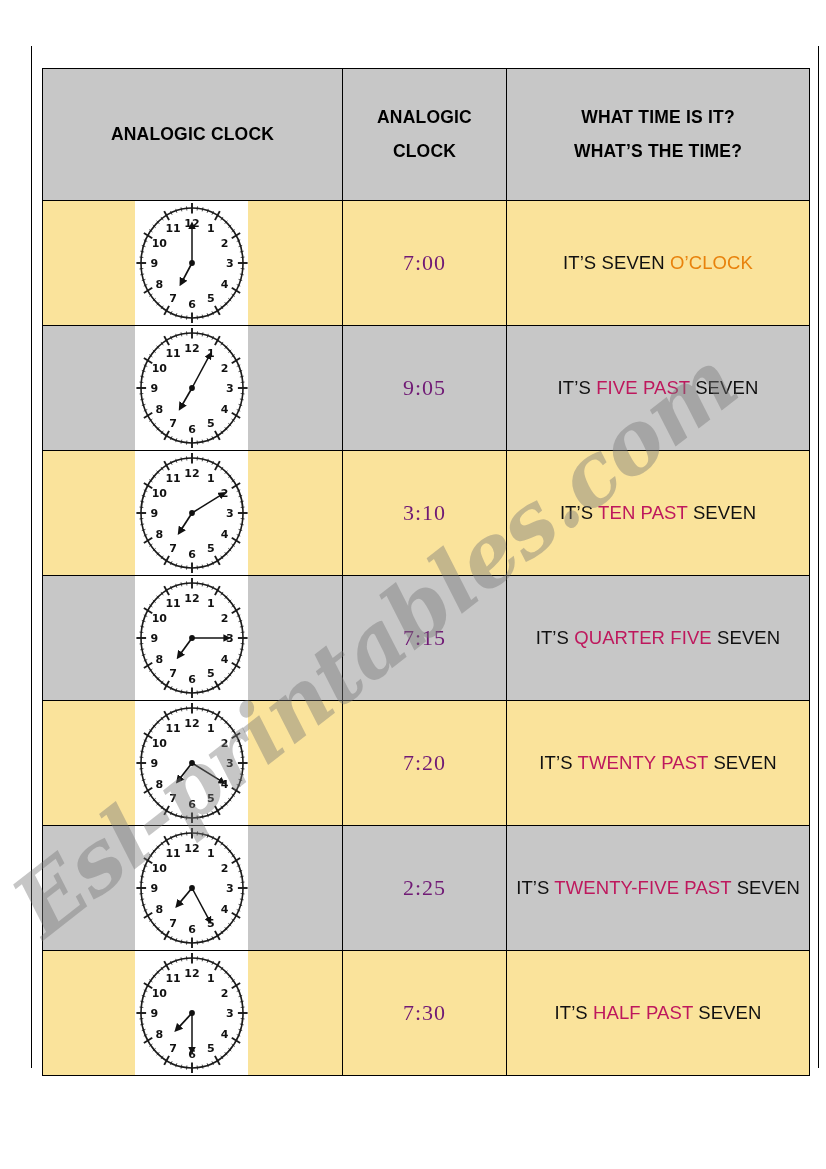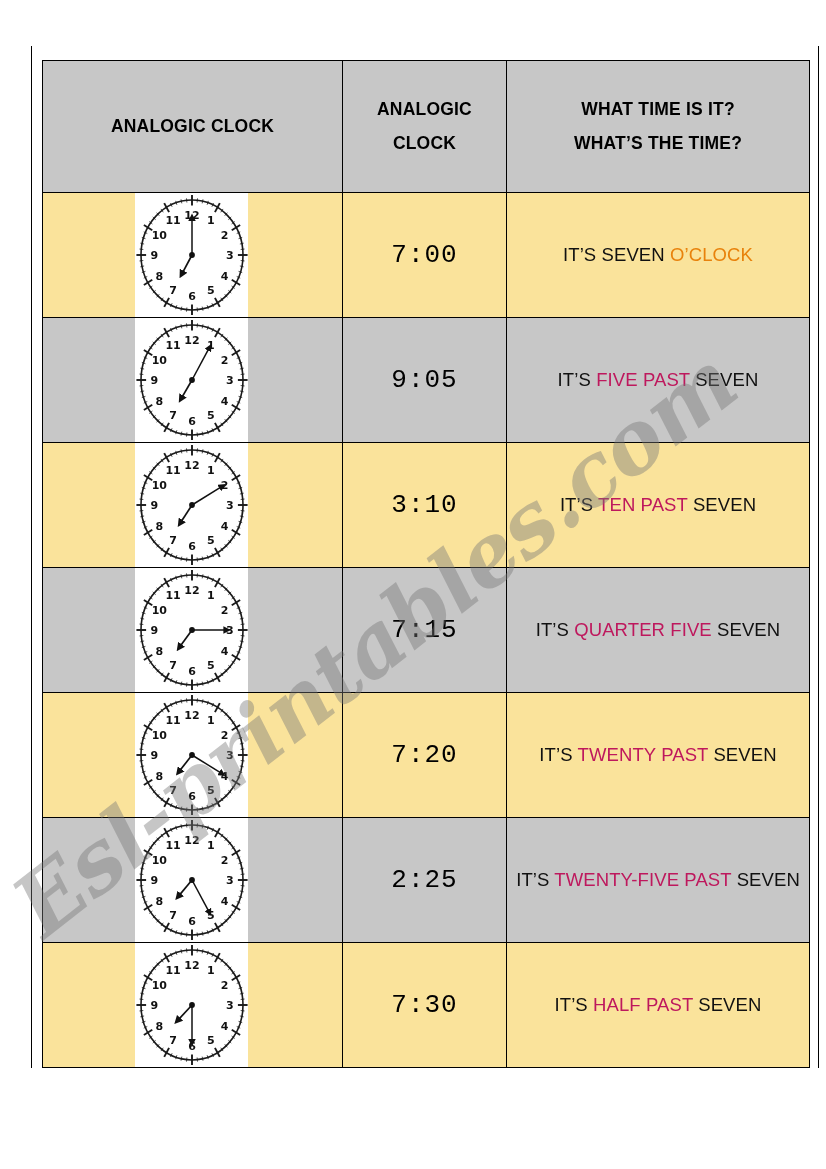--- a/index.html
+++ b/index.html
@@ -26,21 +26,21 @@
     position: absolute;
     left: 818px; top: 46px;
     width: 1px; height: 1022px;
     background: #000000;
   }
 
   
   #worksheet-table {
     position: absolute;
     left: 42px;
-    top: 60px;
+    top: 68px;
     width: 764px;
     border-collapse: collapse;
     table-layout: fixed;
   }
   #worksheet-table td, #worksheet-table th {
     border: 1.6px solid #000000;
     padding: 0;
     vertical-align: middle;
     text-align: center;
   }
@@ -77,24 +77,24 @@
     position: absolute;
     left: 50%;
     top: 50%;
     transform: translate(-50%, -50%);
     width: 116px;
     height: 124px;
   }
 
   
   .digital-text {
-    font-size: 26px;
-    color: #000000;
+    font-size: 22px;
+    color: #701a75;
     letter-spacing: 1px;
-    font-family: Liberation Mono, monospace;
+    font-family: Liberation Serif, serif;
   }
 
   
   .phrase-cell { padding: 0 6px !important; }
   .phrase {
     font-size: 18.5px;
     font-weight: normal;
     color: #111111;
     line-height: 1.75;
     letter-spacing: .1px;

